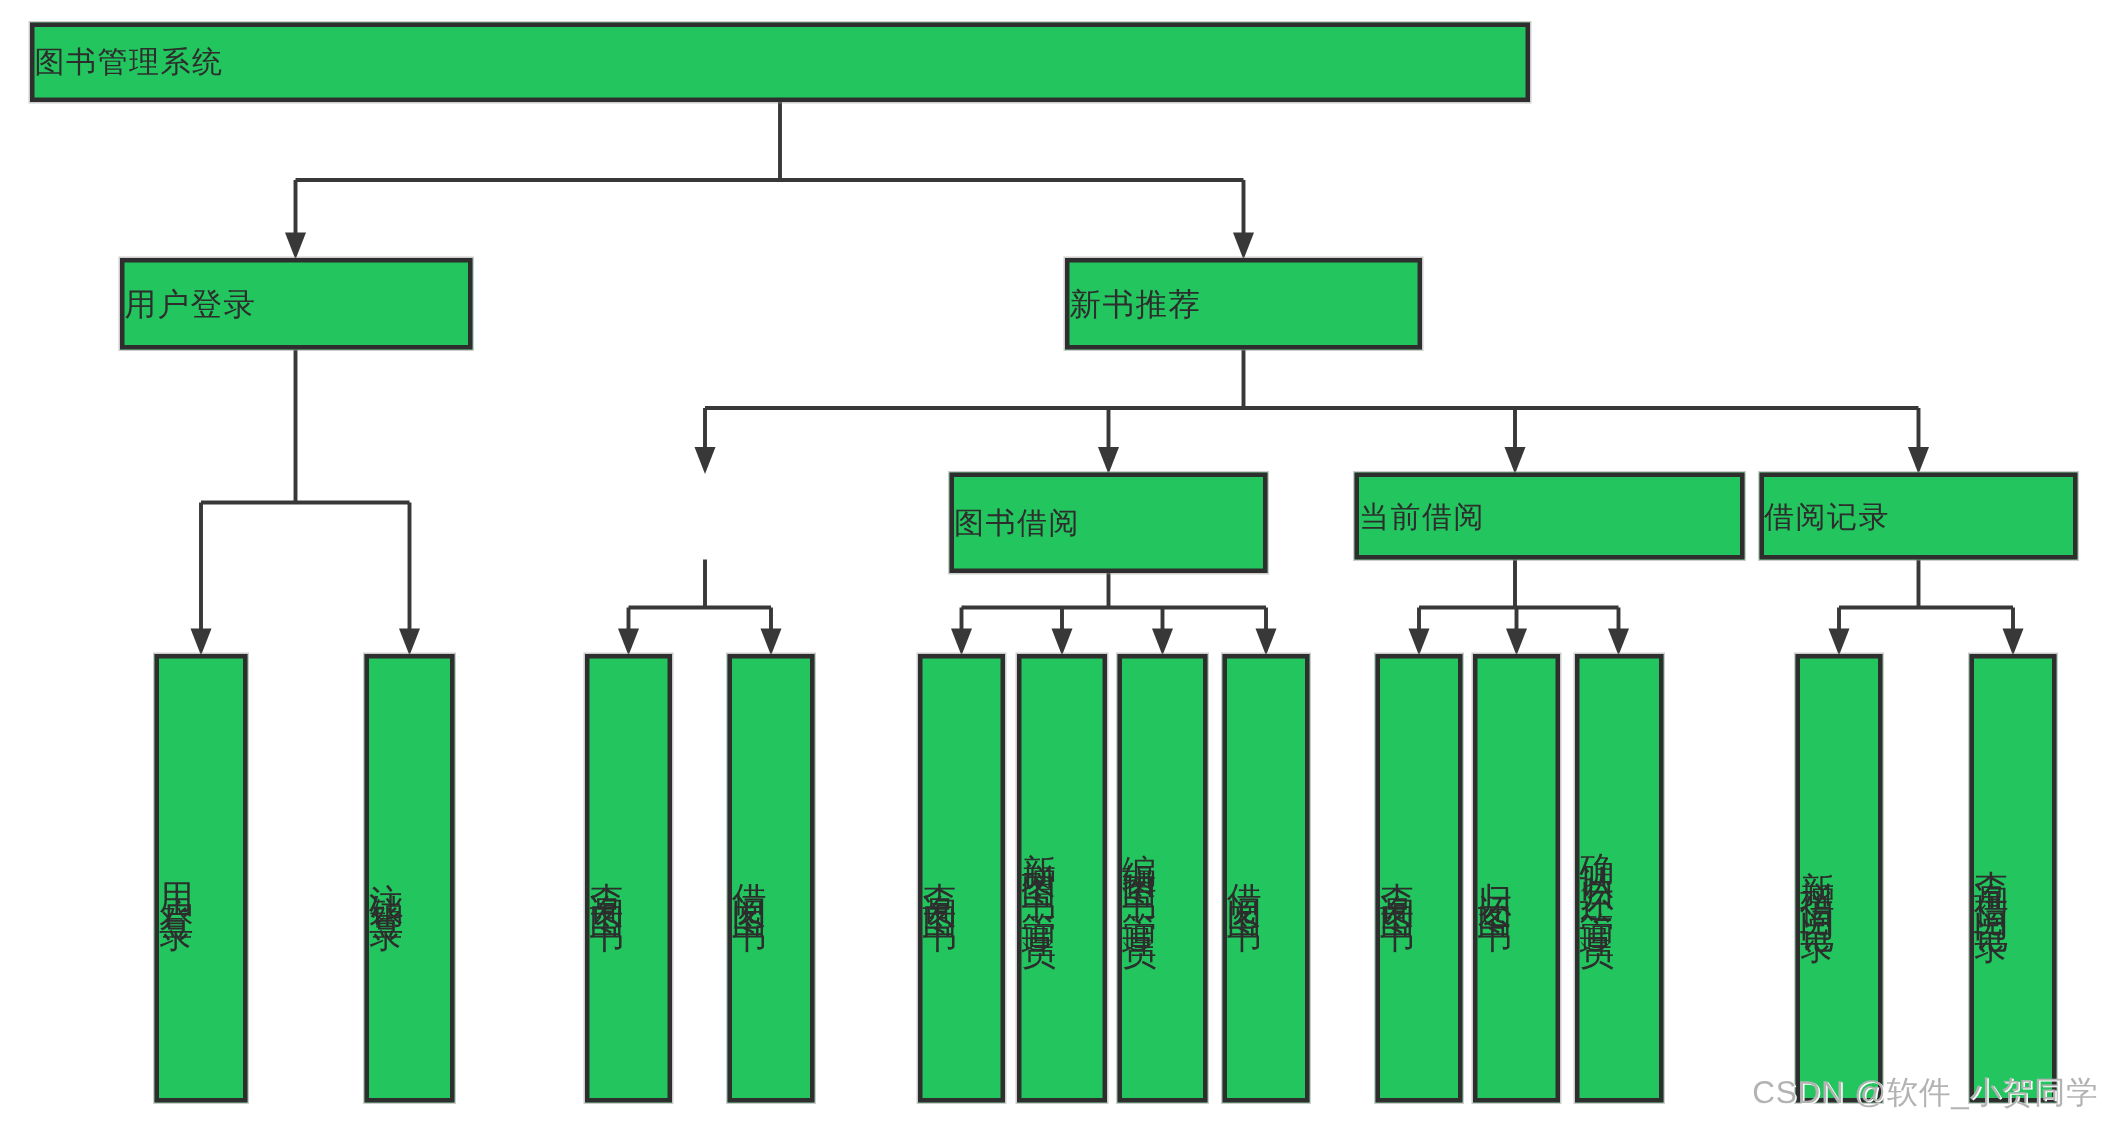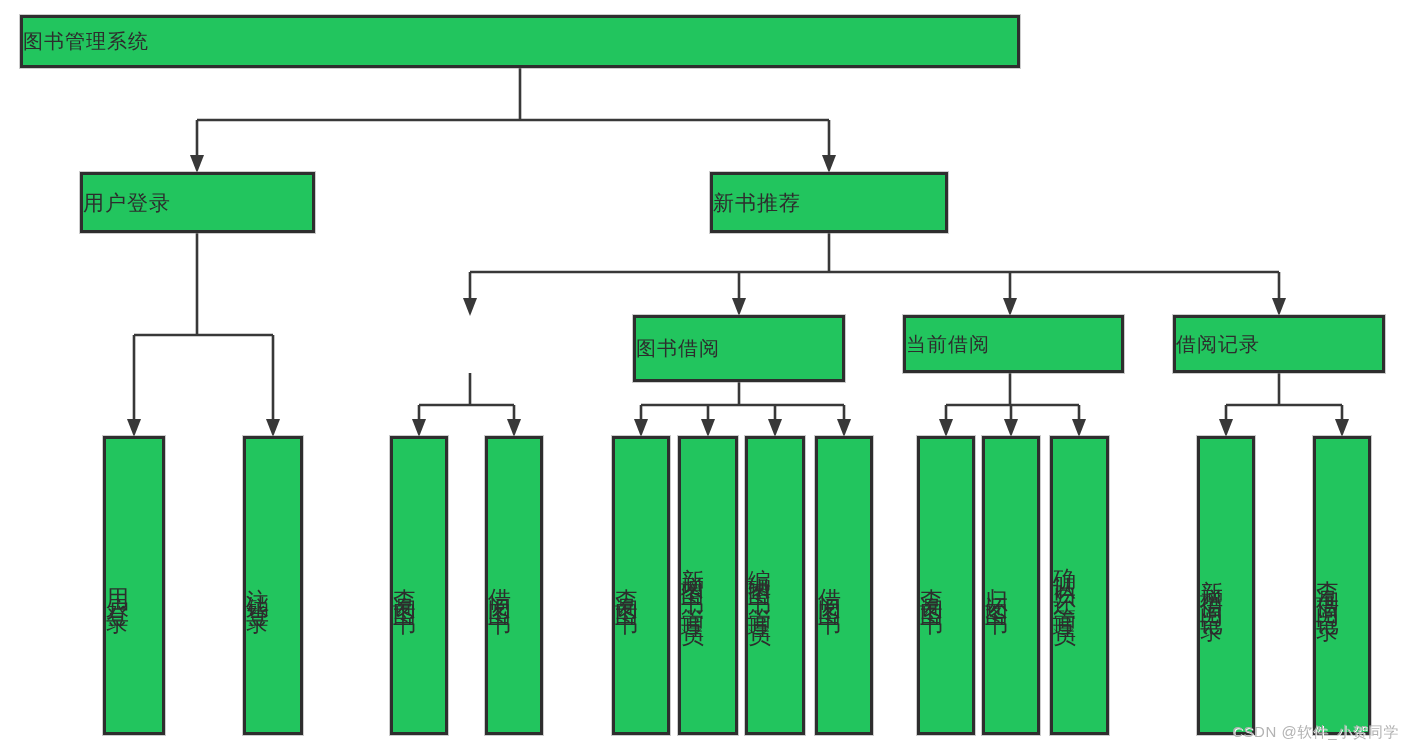--- a/index.html
+++ b/index.html
@@ -41,21 +41,21 @@
     font-size: 23px;
     letter-spacing: 8px;
     color: #2d2d2d;
     line-height: 1;
   }
   .leaf { top: 436px; height: 299px; }
   #watermark {
     position: absolute;
     right: 6px;
     bottom: 5px;
-    font-size: 15px;
+    font-size: 21px;
     color: #b3b3b3;
     letter-spacing: 0.5px;
     z-index: 3;
     white-space: nowrap;
     text-shadow: 1px 1px 0 #ffffff;
   }
 </style>
 </head>
 <body>
 
@@ -108,21 +108,21 @@
   <div class="box lvl2" style="left:80px;top:172px;width:235px;height:61px">
     <span class="hlabel">用户登录</span>
   </div>
   <div class="box lvl2" style="left:710px;top:172px;width:238px;height:61px">
     <span class="hlabel">新书推荐</span>
   </div>
 
   <div class="box" style="left:633px;top:315px;width:212px;height:67px">
     <span class="hlabel">图书借阅</span>
   </div>
-  <div class="box" style="left:903px;top:315px;width:221px;height:58px">
+  <div class="box" style="left:903px;top:315px;width:260px;height:58px">
     <span class="hlabel">当前借阅</span>
   </div>
   <div class="box" style="left:1173px;top:315px;width:212px;height:58px">
     <span class="hlabel">借阅记录</span>
   </div>
 
   <div class="box leaf" style="left:103px;width:62px">
     <span class="vlabel">用户登录</span>
   </div>
   <div class="box leaf" style="left:243px;width:60px">

